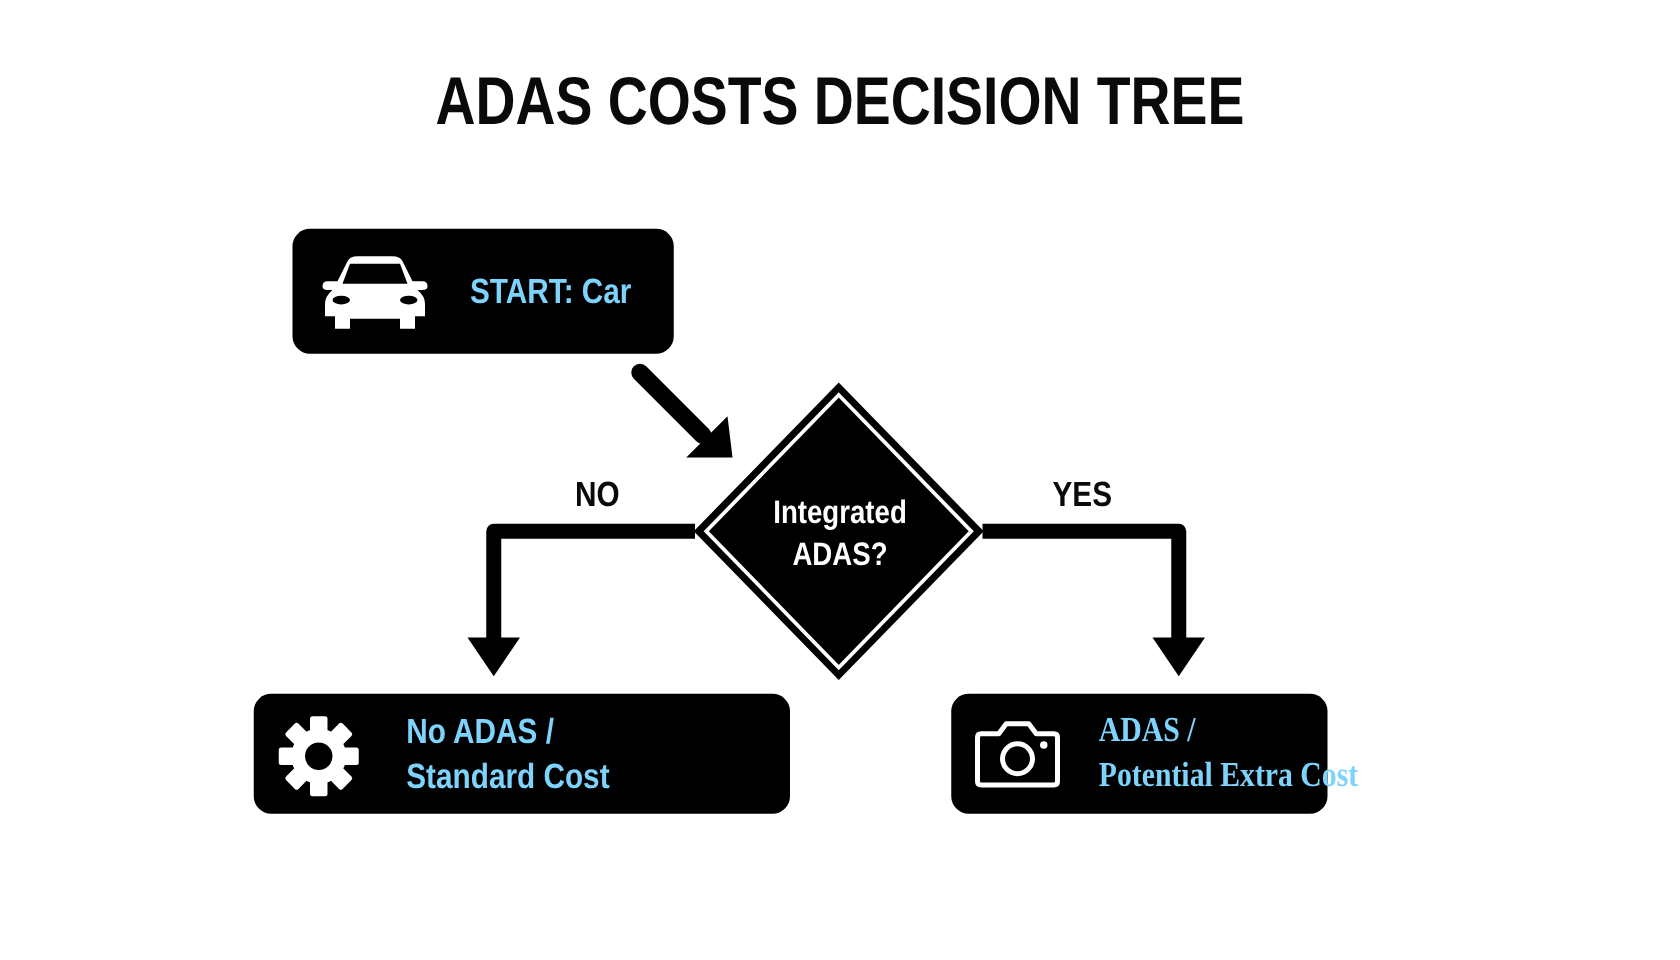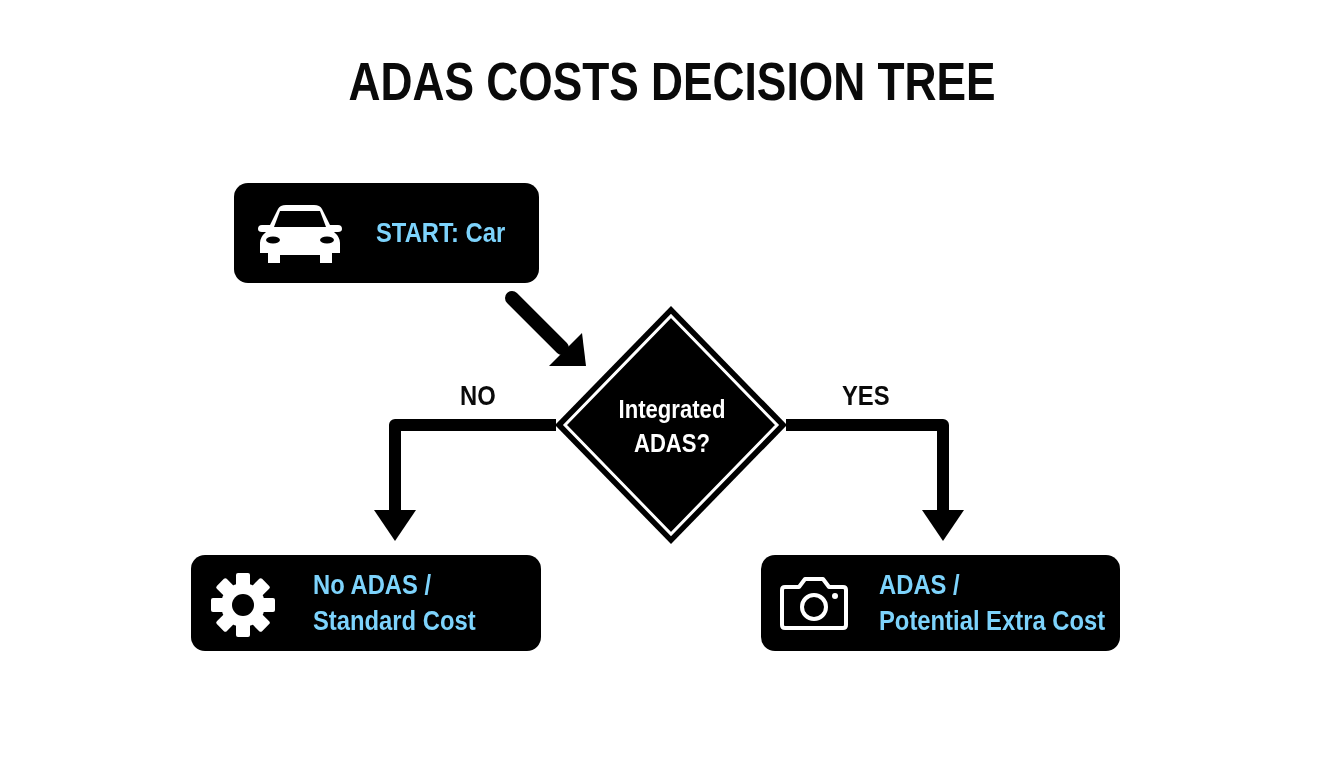--- a/index.html
+++ b/index.html
@@ -17,24 +17,24 @@
       position: absolute; background: #000; border-radius: 14px; color: #7dd3fc;
       display: flex; align-items: center; box-sizing: border-box;
     }
     .node .label {
       font-weight: bold; font-size: 28px; line-height: 36px; white-space: nowrap;
       transform: scaleX(0.85); transform-origin: left center;
     }
     .start { left: 234px; top: 183px; width: 305px; height: 100px; }
     .start .icon { position: absolute; left: 22px; top: 20px; }
     .start .label { position: absolute; left: 142px; top: 32px; }
-    .no-node { left: 191px; top: 555px; width: 350px; height: 96px; }
+    .no-node { left: 203px; top: 555px; width: 429px; height: 96px; }
     .no-node .icon { position: absolute; left: 18px; top: 16px; }
     .no-node .label { position: absolute; left: 122px; top: 12px; }
-    .yes-node { left: 761px; top: 555px; width: 359px; height: 96px; }
+    .yes-node { left: 761px; top: 555px; width: 301px; height: 96px; font-family: Liberation Serif, serif; }
     .yes-node .icon { position: absolute; left: 18px; top: 20px; }
     .yes-node .label { position: absolute; left: 118px; top: 12px; }
     .decision-text {
       position: absolute; left: 572px; top: 392px; width: 200px; text-align: center;
       color: #fff; font-weight: bold; font-size: 26px; line-height: 34px;
       transform: scaleX(0.85); transform-origin: center;
     }
     .branch-label {
       position: absolute; font-weight: bold; font-size: 28px; color: #0a0a0a;
       transform: scaleX(0.85); transform-origin: left center;

